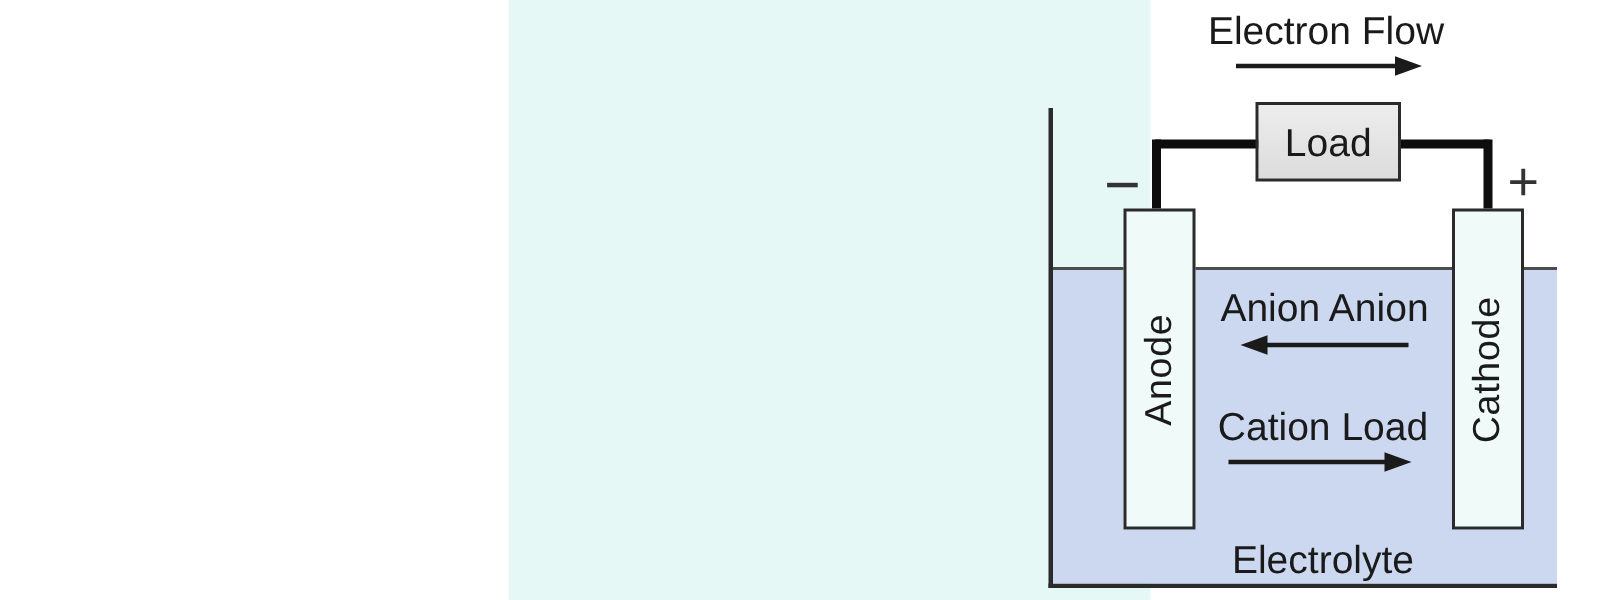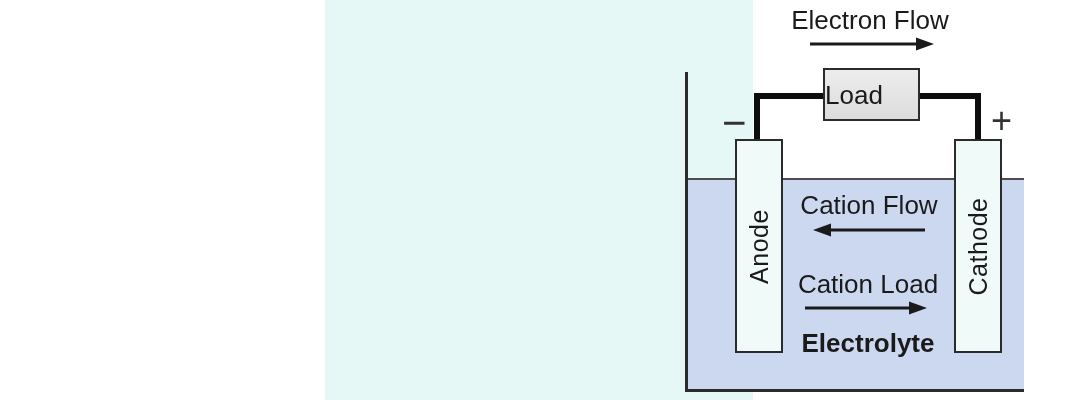--- a/index.html
+++ b/index.html
@@ -12,21 +12,21 @@
     --outline:#2b2b2b;
     --liquid-line:#4d4d4d;
     --wire:#0d0d0d;
     --text:#1a1a1a;
   }
   *{box-sizing:border-box;margin:0;padding:0;}
   html,body{background:var(--background);}
   body{font-family:"Liberation Sans", sans-serif;color:var(--text);}
   .stage{
     position:relative;width:1024px;height:400px;
-    background:var(--background);overflow:hidden;
+    background:var(--background);overflow:hidden;margin-left:14px;
   }
   .panel{
     position:absolute;left:325px;top:0;width:428px;height:400px;
     background:var(--panel-background);
   }
   
   .beaker{
     position:absolute;left:360px;top:72px;width:369px;height:320px;
     border-left:3px solid var(--outline);
     border-right:3px solid var(--outline);
@@ -41,21 +41,21 @@
   .wire{position:absolute;background:var(--wire);z-index:2;}
   .wire-left-h{left:431px;top:93px;width:69px;height:6px;}
   .wire-left-v{left:429px;top:93px;width:6px;height:48px;}
   .wire-right-h{left:593px;top:93px;width:61px;height:6px;}
   .wire-right-v{left:650px;top:93px;width:6px;height:48px;}
   
   .load{
     position:absolute;left:498px;top:68px;width:97px;height:53px;z-index:4;
     background:linear-gradient(var(--load-fill-top),var(--load-fill-bottom));
     border:2px solid var(--outline);
-    display:flex;align-items:center;justify-content:flex-start;
+    display:flex;align-items:center;justify-content:center;
     font-size:26px;line-height:1;
   }
   
   .electrode{
     position:absolute;top:139px;width:48px;height:214px;z-index:3;
     background:var(--electrode-fill);
     border:2px solid var(--outline);
     display:flex;align-items:center;justify-content:center;
   }
   .anode{left:410px;}
@@ -65,21 +65,21 @@
     font-size:25px;line-height:1;letter-spacing:0.5px;
   }
   
   .label{
     position:absolute;width:200px;text-align:center;
     font-size:26px;line-height:30px;z-index:5;
   }
   .lbl-electron{left:445px;top:5px;}
   .lbl-anion{left:444px;top:190px;}
   .lbl-cation{left:443px;top:269px;}
-  .lbl-electrolyte{left:443px;top:328px;font-weight:bold;}
+  .lbl-electrolyte{left:443px;top:358px;}
   .terminal{
     position:absolute;z-index:5;color:#333333;line-height:1;
     font-weight:400;
   }
   .minus{left:397px;top:102px;font-size:42px;}
   .plus{left:666px;top:103px;font-size:36px;}
   .arrow{position:absolute;z-index:5;}
   .arrow line{stroke:var(--text);stroke-width:3;}
   .arrow polygon{fill:var(--text);}
   .arr-electron{left:484px;top:36px;}
@@ -119,21 +119,21 @@
     <div class="terminal minus">−</div>
     <div class="terminal plus">+</div>
 
     <div class="electrode anode">
       <span class="vtext">Anode</span>
     </div>
     <div class="electrode cathode">
       <span class="vtext">Cathode</span>
     </div>
 
-    <div class="label lbl-anion">Cation Flow</div>
+    <div class="label lbl-anion">Anion Anion</div>
     <svg class="arrow arr-anion" width="114" height="16" viewBox="0 0 114 16">
       <line x1="16" y1="8" x2="113" y2="8"></line>
       <polygon points="19,1.5 1,8 19,14.5"></polygon>
     </svg>
 
     <div class="label lbl-cation">Cation Load</div>
     <svg class="arrow arr-cation" width="124" height="16" viewBox="0 0 124 16">
       <line x1="1" y1="8" x2="108" y2="8"></line>
       <polygon points="105,1.5 123,8 105,14.5"></polygon>
     </svg>

